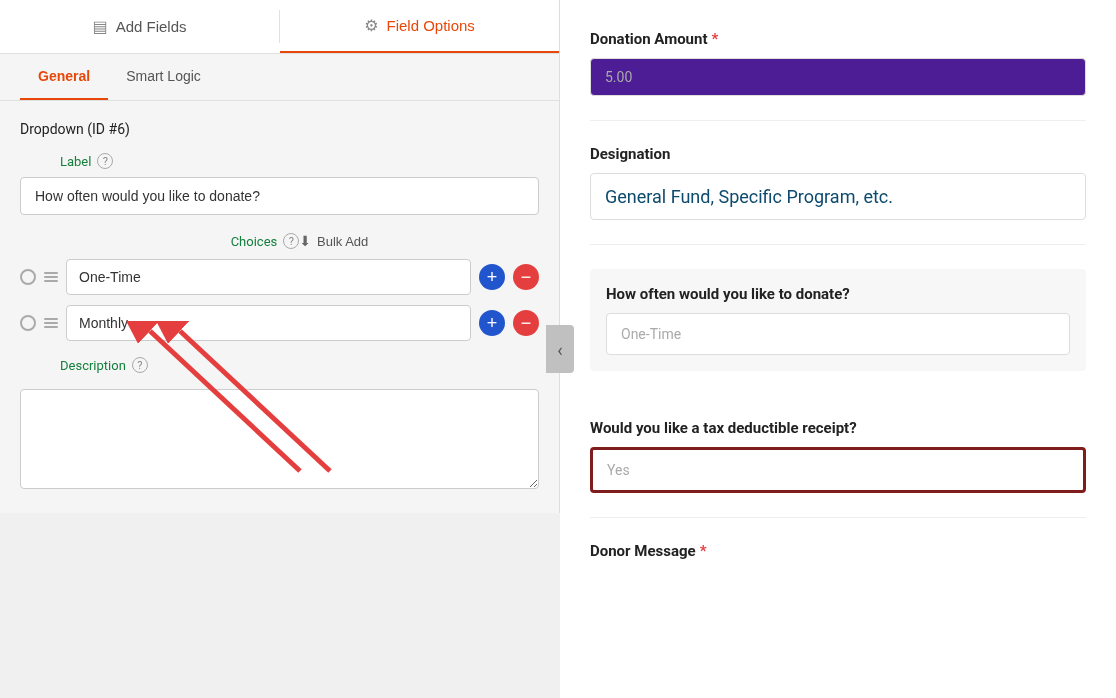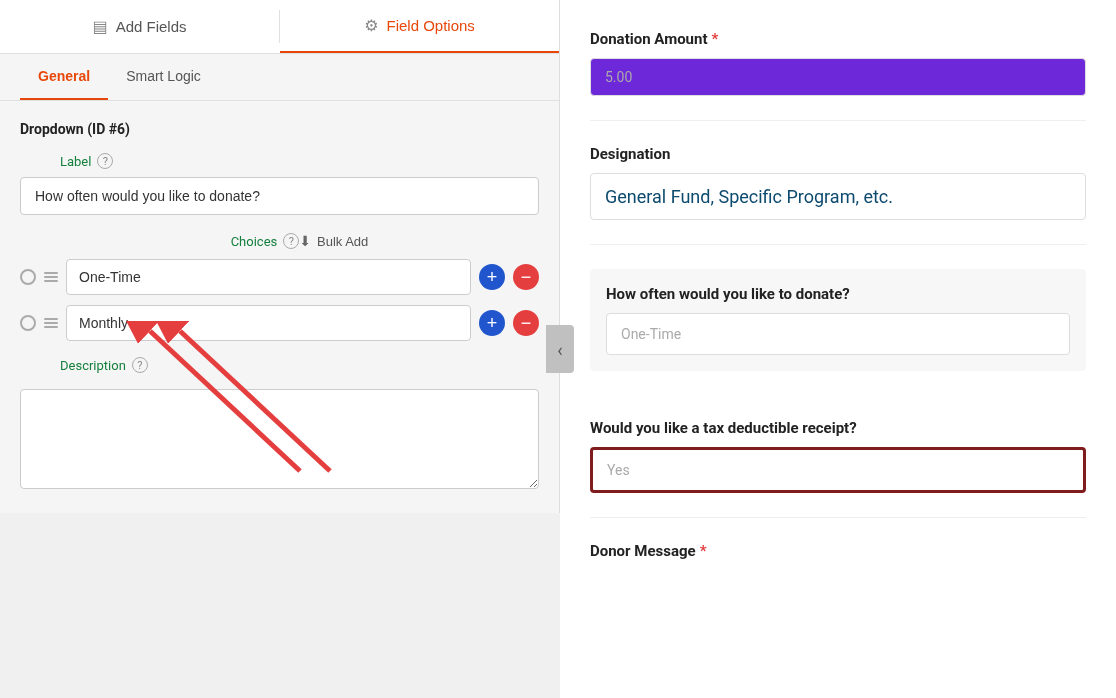--- a/index.html
+++ b/index.html
@@ -86,21 +86,21 @@
     }
 
     .panel-content {
       padding: 20px;
       flex: 1;
       overflow-y: auto;
     }
 
     .field-title {
       font-size: 14px;
-      font-weight: 700;
+      font-weight: 400;
       color: #222;
       margin-bottom: 16px;
     }
 
     .label-row {
       display: flex;
       align-items: center;
       gap: 6px;
       margin-bottom: 8px;
     }
@@ -431,21 +431,21 @@
 </div>
 
 <div class="right-panel">
 
   <div class="form-field-group">
     <div class="form-field-label">
       <span>Donation Amount</span>
       <span class="required-star"> *</span>
     </div>
 
-    <div style="padding:10px 14px;border:1px solid #ddd;border-radius:4px;font-size:14px;color:#aaa;background:#6d28d9;">
+    <div style="padding:10px 14px;border:1px solid #ddd;border-radius:4px;font-size:14px;color:#aaa;background:#4c1d95;">
       <span>5.00</span>
     </div>
   </div>
 
   <div class="divider-line"></div>
 
   <div class="form-field-group">
     <div class="form-field-label">
       <span>Designation</span>
     </div>

